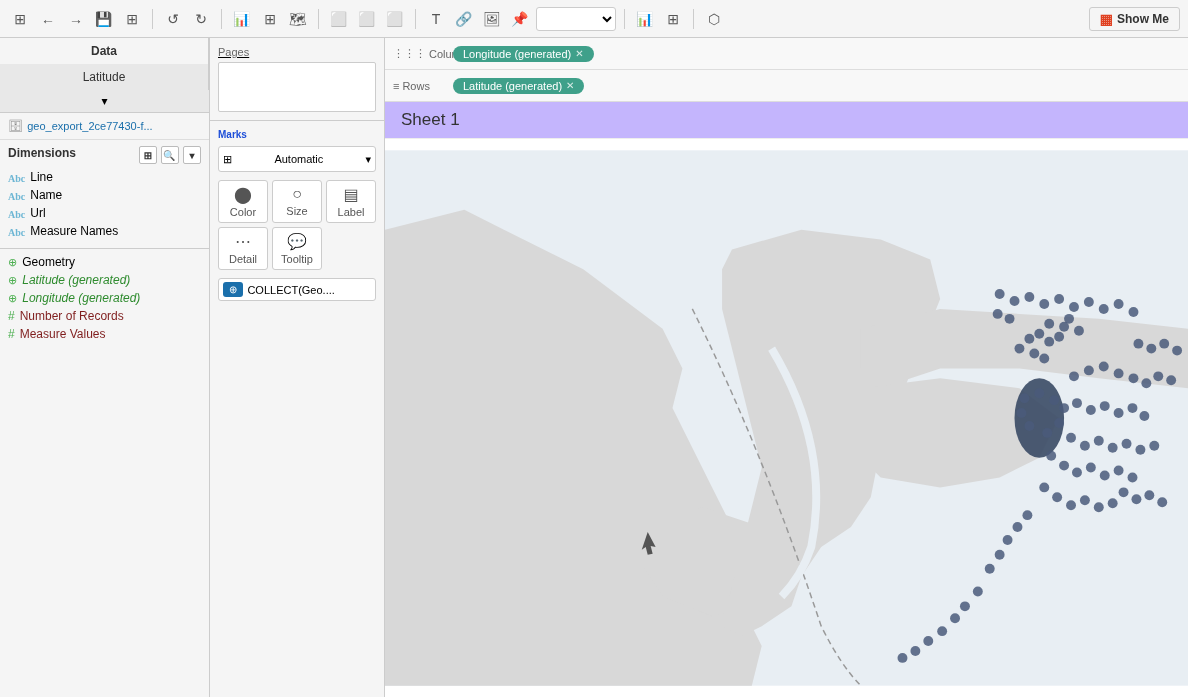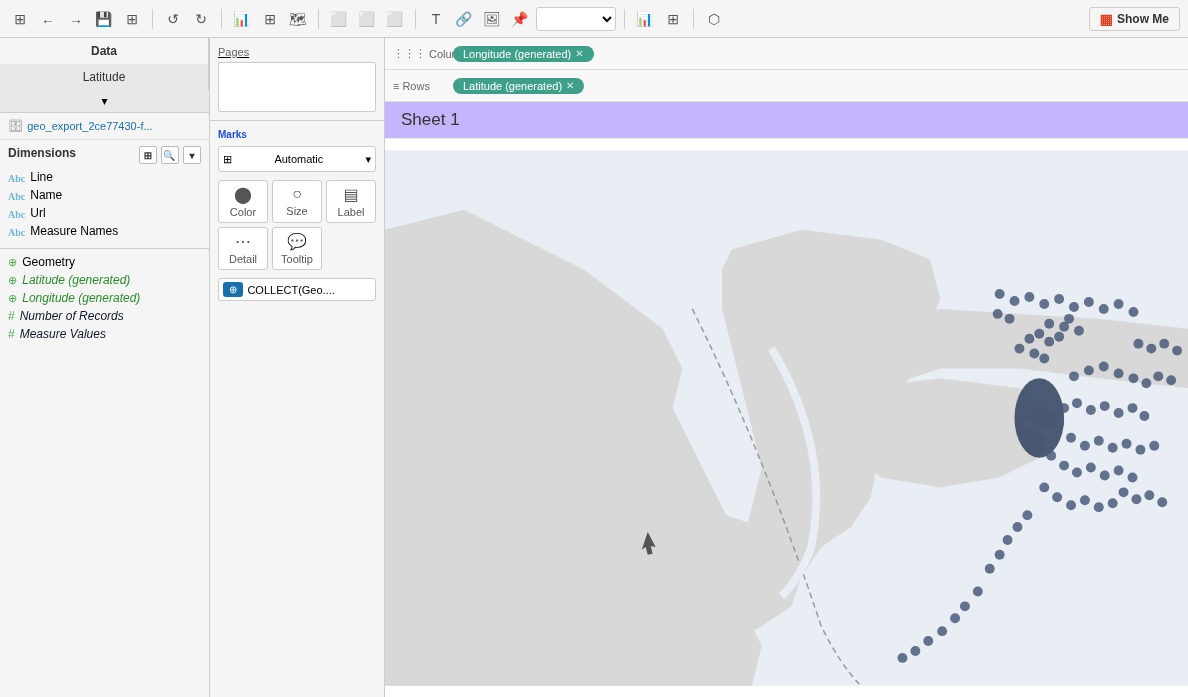--- a/index.html
+++ b/index.html
@@ -96,21 +96,21 @@
     }
 
     .dimension-item, .measure-item {
       display: flex; align-items: flex-end; gap: 5px;
       padding: 2px 8px;
       font-size: 12px; cursor: pointer;
     }
     .dim-icon { color: #6db6d4; font-size: 10px; font-weight: bold; font-family: serif; }
     .geo-icon { color: #4caf50; font-size: 11px; }
     .hash-icon { color: #4caf50; font-size: 12px; }
-    .measure-italic { font-style: italic; color: #0f172a; }
+    .measure-italic { color: #7f1d1d; }
     .measure-green-italic { font-style: italic; color: #2e8b2e; }
 
     .section-divider {
       height: 1px; background: #ccc; margin: 8px 0 4px 0;
     }
 
     
     .center-panel {
       width: 175px;
       background: #f5f5f5;

